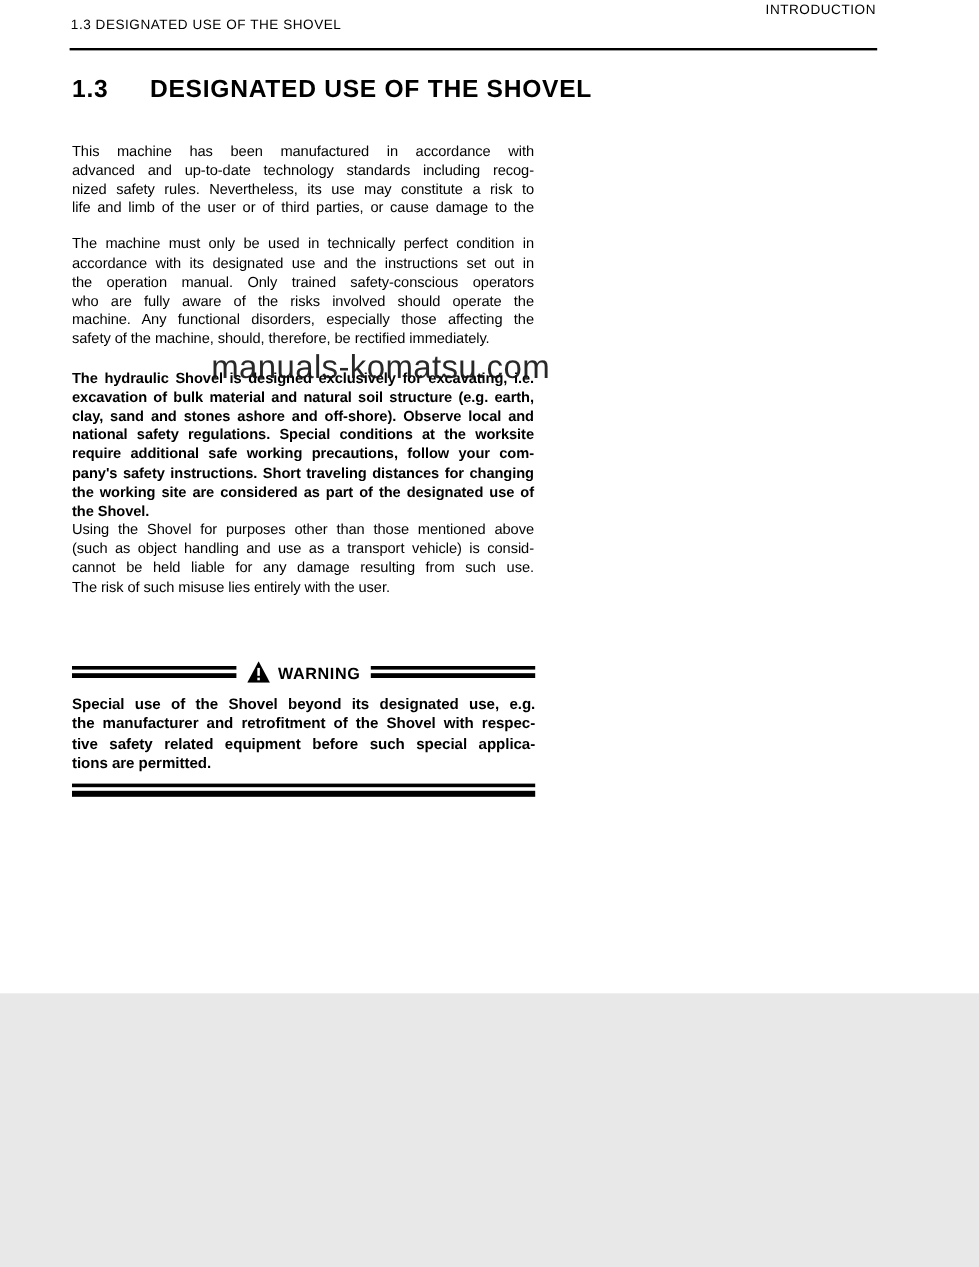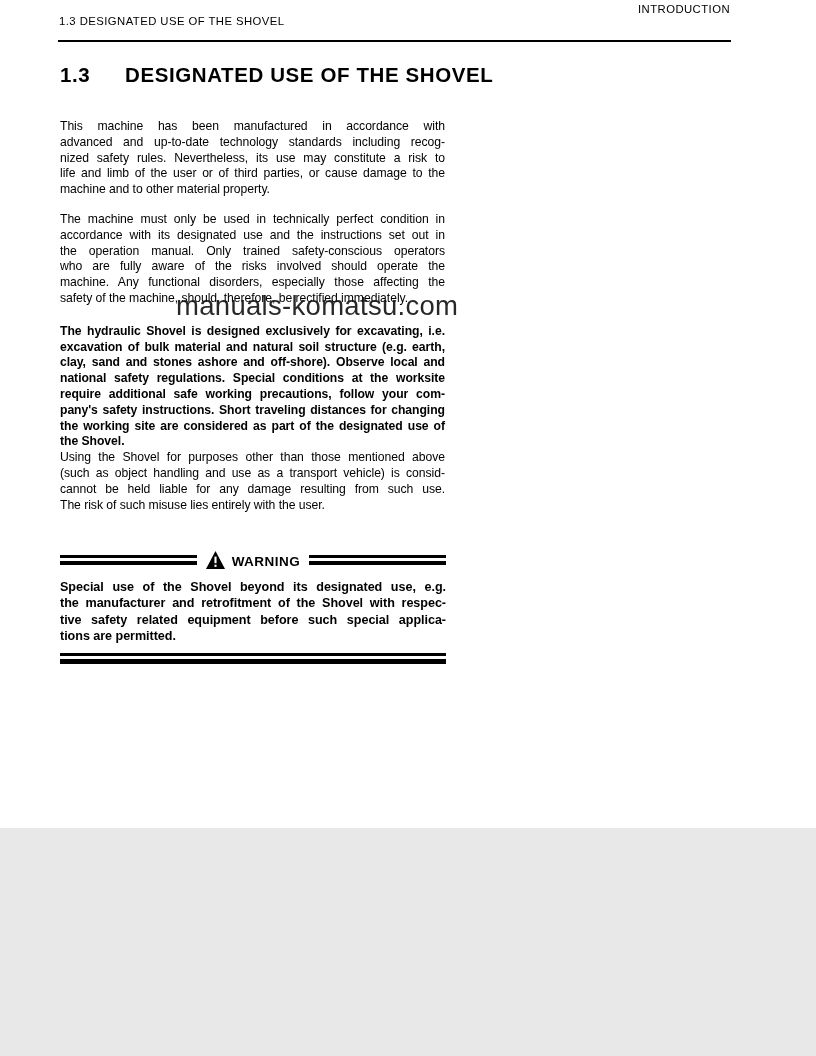--- a/index.html
+++ b/index.html
@@ -117,21 +117,20 @@
   <div class="hdr-rule"></div>
 
   <h1 class="doc-title"><span class="t-num">1.3</span><span class="t-text">DESIGNATED USE OF THE SHOVEL</span></h1>
 
   <div class="body-col">
     <div class="para" id="p1">
         <div class="tline">This machine has been manufactured in accordance with</div>
         <div class="tline">advanced and up-to-date technology standards including recog-</div>
         <div class="tline">nized safety rules. Nevertheless, its use may constitute a risk to</div>
         <div class="tline">life and limb of the user or of third parties, or cause damage to the</div>
-        <div class="tline tline-last">machine and to other material property.</div>
       </div>
     <div class="para" id="p2">
         <div class="tline">The machine must only be used in technically perfect condition in</div>
         <div class="tline">accordance with its designated use and the instructions set out in</div>
         <div class="tline">the operation manual. Only trained safety-conscious operators</div>
         <div class="tline">who are fully aware of the risks involved should operate the</div>
         <div class="tline">machine. Any functional disorders, especially those affecting the</div>
         <div class="tline tline-last">safety of the machine, should, therefore, be rectified immediately.</div>
       </div>
     <div class="para" id="p3">

